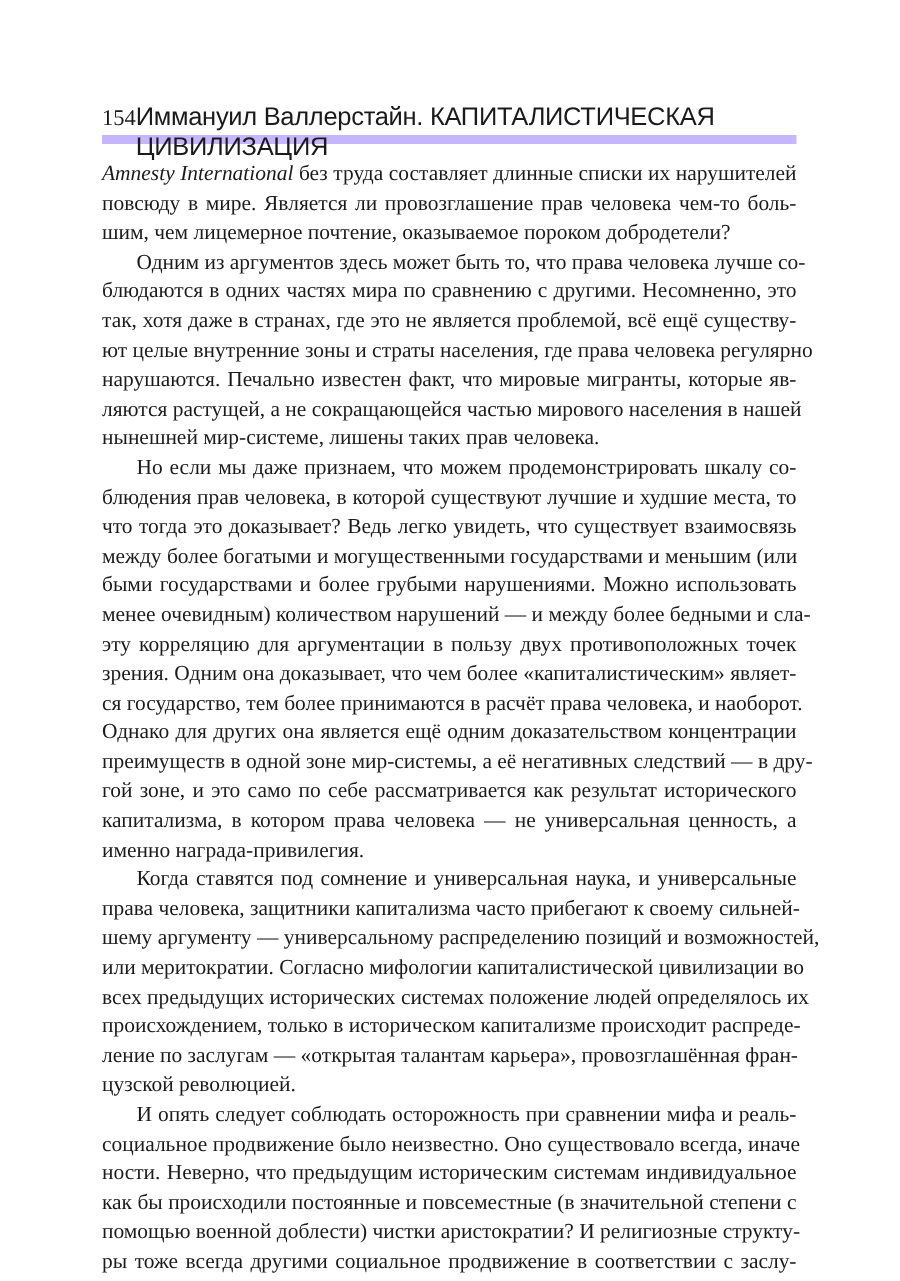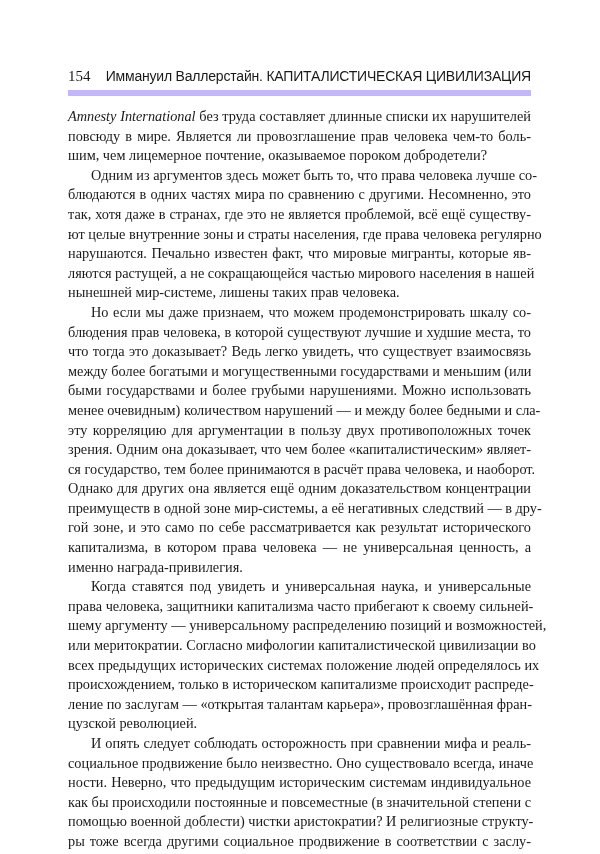--- a/index.html
+++ b/index.html
@@ -6,21 +6,21 @@
   body { width: 600px; height: 854px; position: relative; overflow: hidden; }
   .page {
     position: absolute; left: 68px; top: 68px; width: 463px;
     font-family: "Liberation Serif", serif; color: #1a1a1a;
   }
   .running-head {
     display: flex; justify-content: space-between; align-items: baseline;
     height: 20px; border-bottom: 6px solid #c4b5fd; padding-bottom: 2px;
   }
   .page-num { font-size: 15px; }
-  .head-title { font-family: "Liberation Sans", sans-serif; font-size: 14px; letter-spacing: -0.2px; }
+  .head-title { font-family: "Liberation Sans", sans-serif; font-size: 17px; letter-spacing: -0.2px; }
   .body { margin-top: 11px; font-size: 14.3px; line-height: 19.6px; text-align: justify; hyphens: manual; }
   .body p { margin: 0; text-indent: 0; }
   .body .line { display: block; text-align: justify; text-align-last: justify; white-space: nowrap; }
   .body .line.last { text-align-last: left; }
   .it { font-style: italic; margin-top: 16px; }
 </style>
 </head>
 <body>
 
 <div class="page">
@@ -53,21 +53,21 @@
         <span class="line"><span>эту корреляцию для аргументации в пользу двух противоположных точек</span></span>
         <span class="line"><span>зрения. Одним она доказывает, что чем более «капиталистическим» являет-</span></span>
         <span class="line"><span>ся государство, тем более принимаются в расчёт права человека, и наоборот.</span></span>
         <span class="line"><span>Однако для других она является ещё одним доказательством концентрации</span></span>
         <span class="line"><span>преимуществ в одной зоне мир-системы, а её негативных следствий — в дру-</span></span>
         <span class="line"><span>гой зоне, и это само по себе рассматривается как результат исторического</span></span>
         <span class="line"><span>капитализма, в котором права человека — не универсальная ценность, а</span></span>
         <span class="line last"><span>именно награда-привилегия.</span></span>
       </p>
       <p>
-        <span class="line" style="text-indent: 23px;"><span>Когда ставятся под увидеть и универсальная наука, и универсальные</span></span>
+        <span class="line" style="text-indent: 23px;"><span>Когда ставятся под сомнение и универсальная наука, и универсальные</span></span>
         <span class="line"><span>права человека, защитники капитализма часто прибегают к своему сильней-</span></span>
         <span class="line"><span>шему аргументу — универсальному распределению позиций и возможностей,</span></span>
         <span class="line"><span>или меритократии. Согласно мифологии капиталистической цивилизации во</span></span>
         <span class="line"><span>всех предыдущих исторических системах положение людей определялось их</span></span>
         <span class="line"><span>происхождением, только в историческом капитализме происходит распреде-</span></span>
         <span class="line"><span>ление по заслугам — «открытая талантам карьера», провозглашённая фран-</span></span>
         <span class="line last"><span>цузской революцией.</span></span>
       </p>
       <p>
         <span class="line" style="text-indent: 23px;"><span>И опять следует соблюдать осторожность при сравнении мифа и реаль-</span></span>

